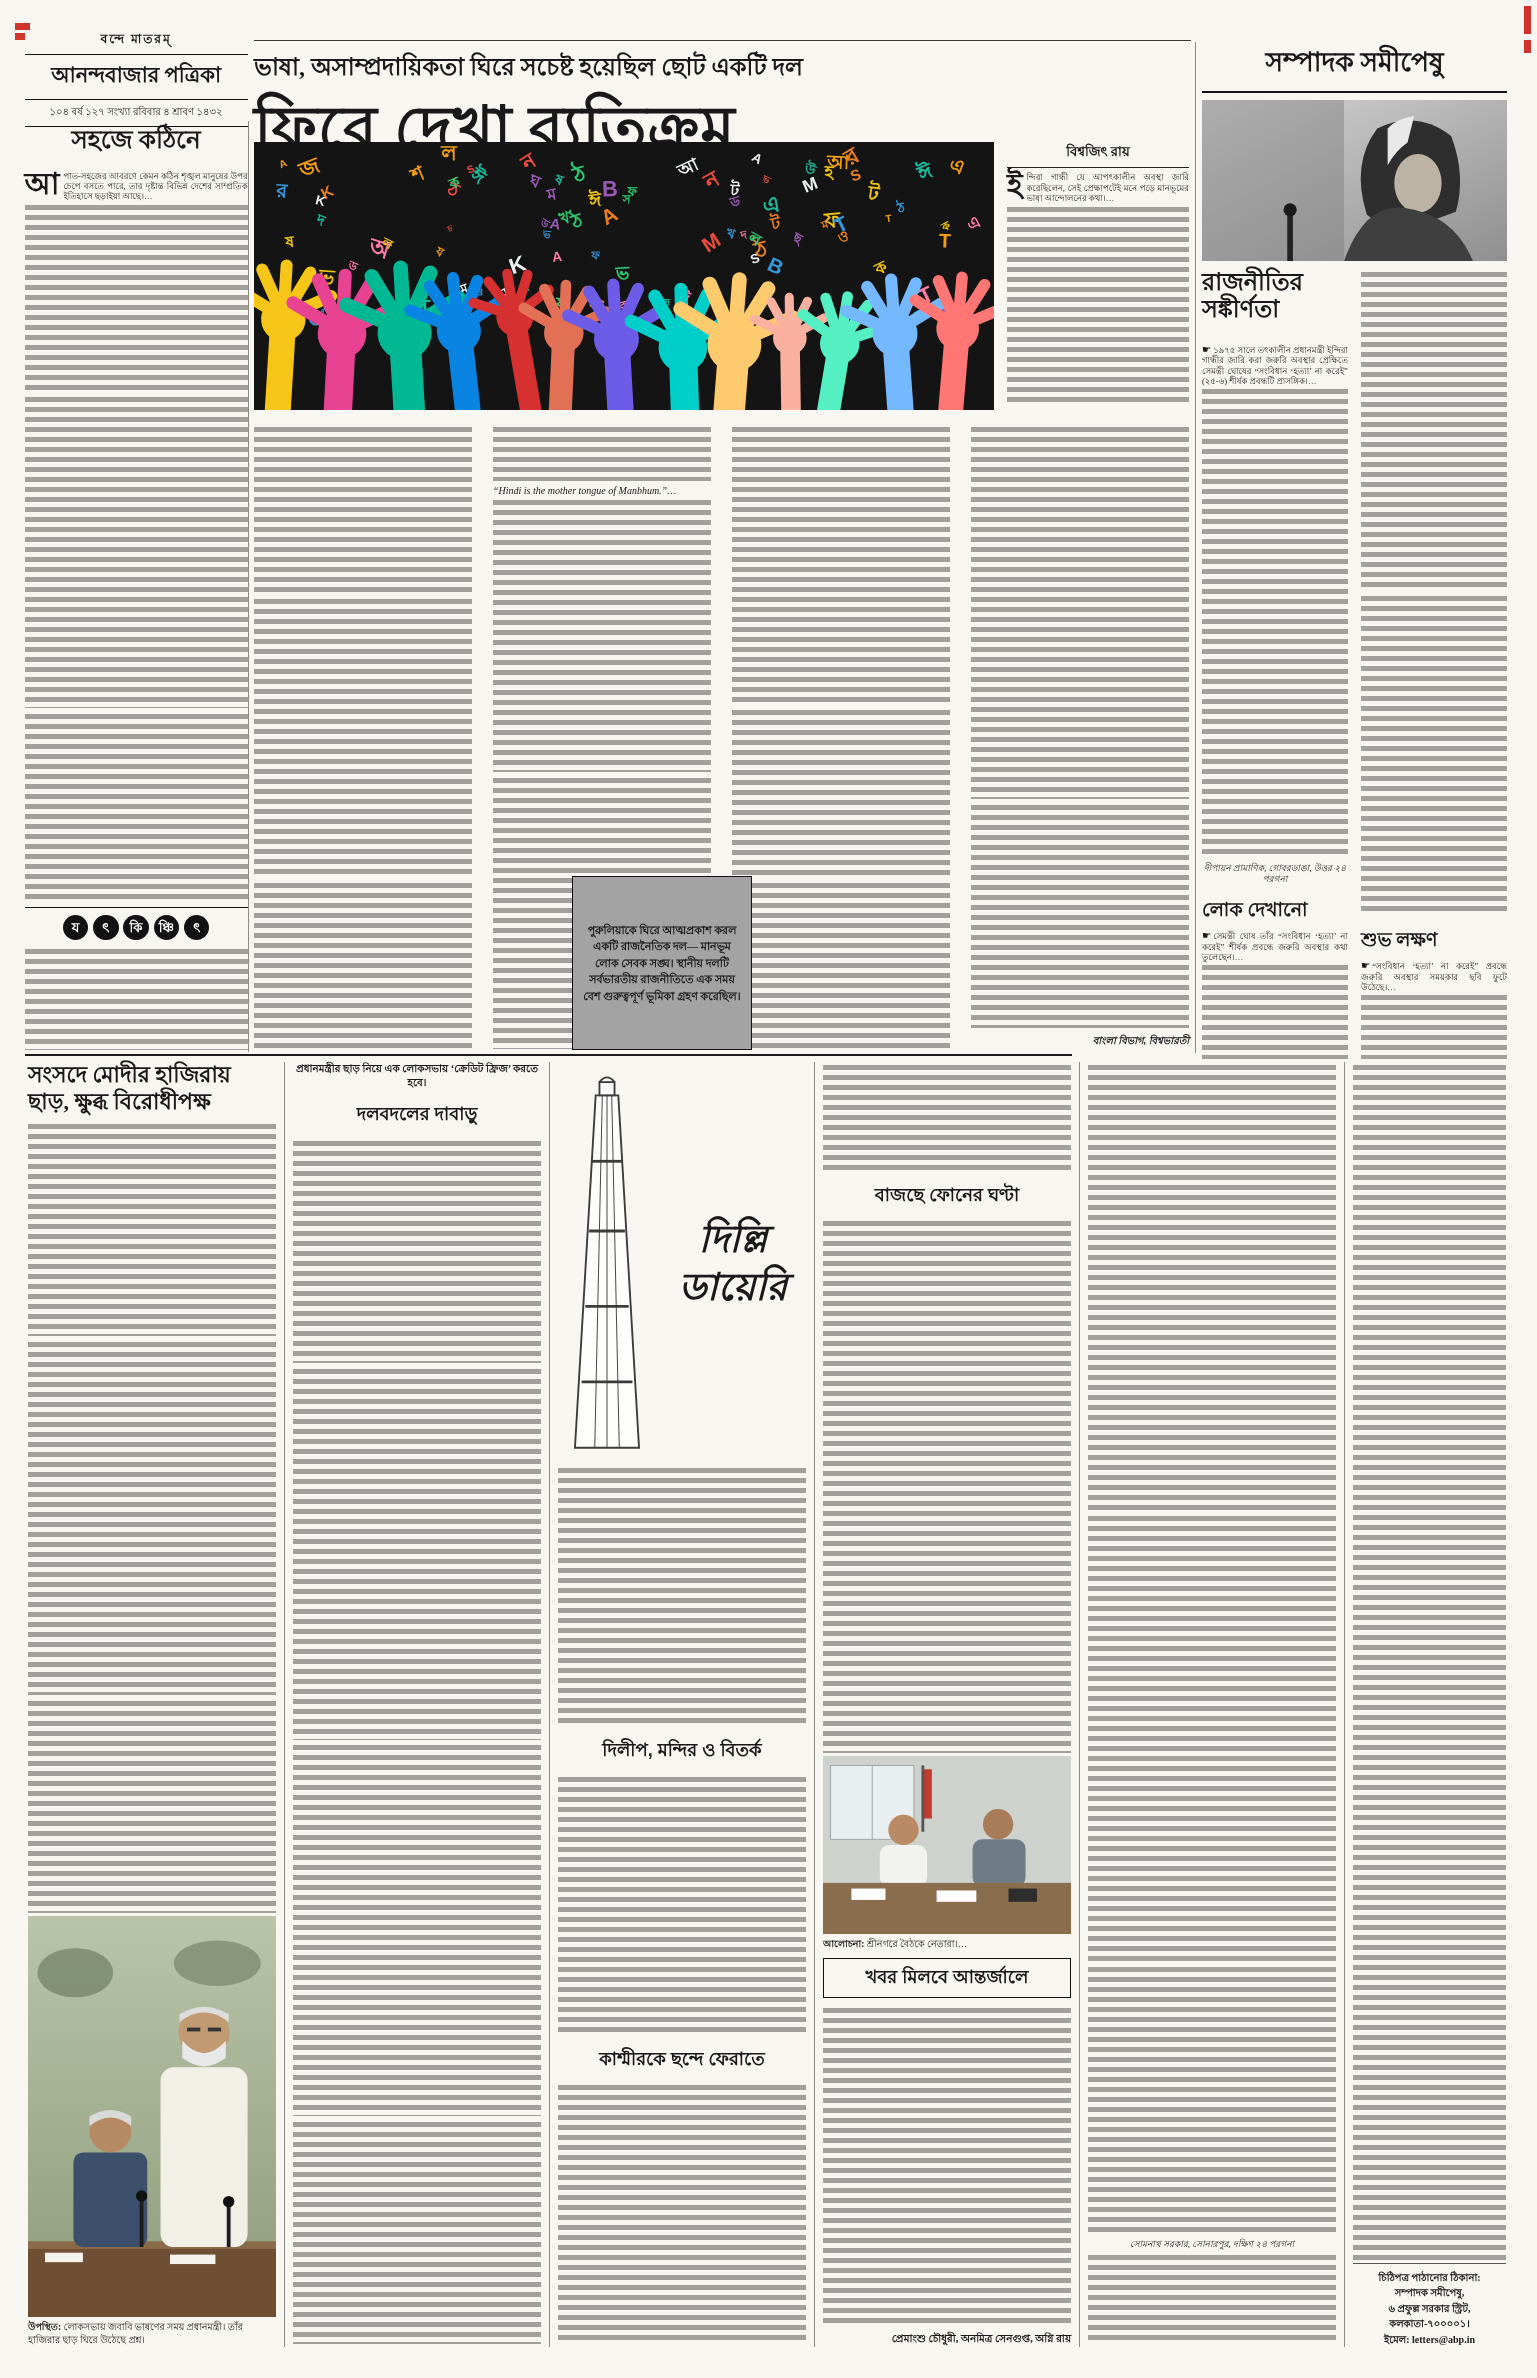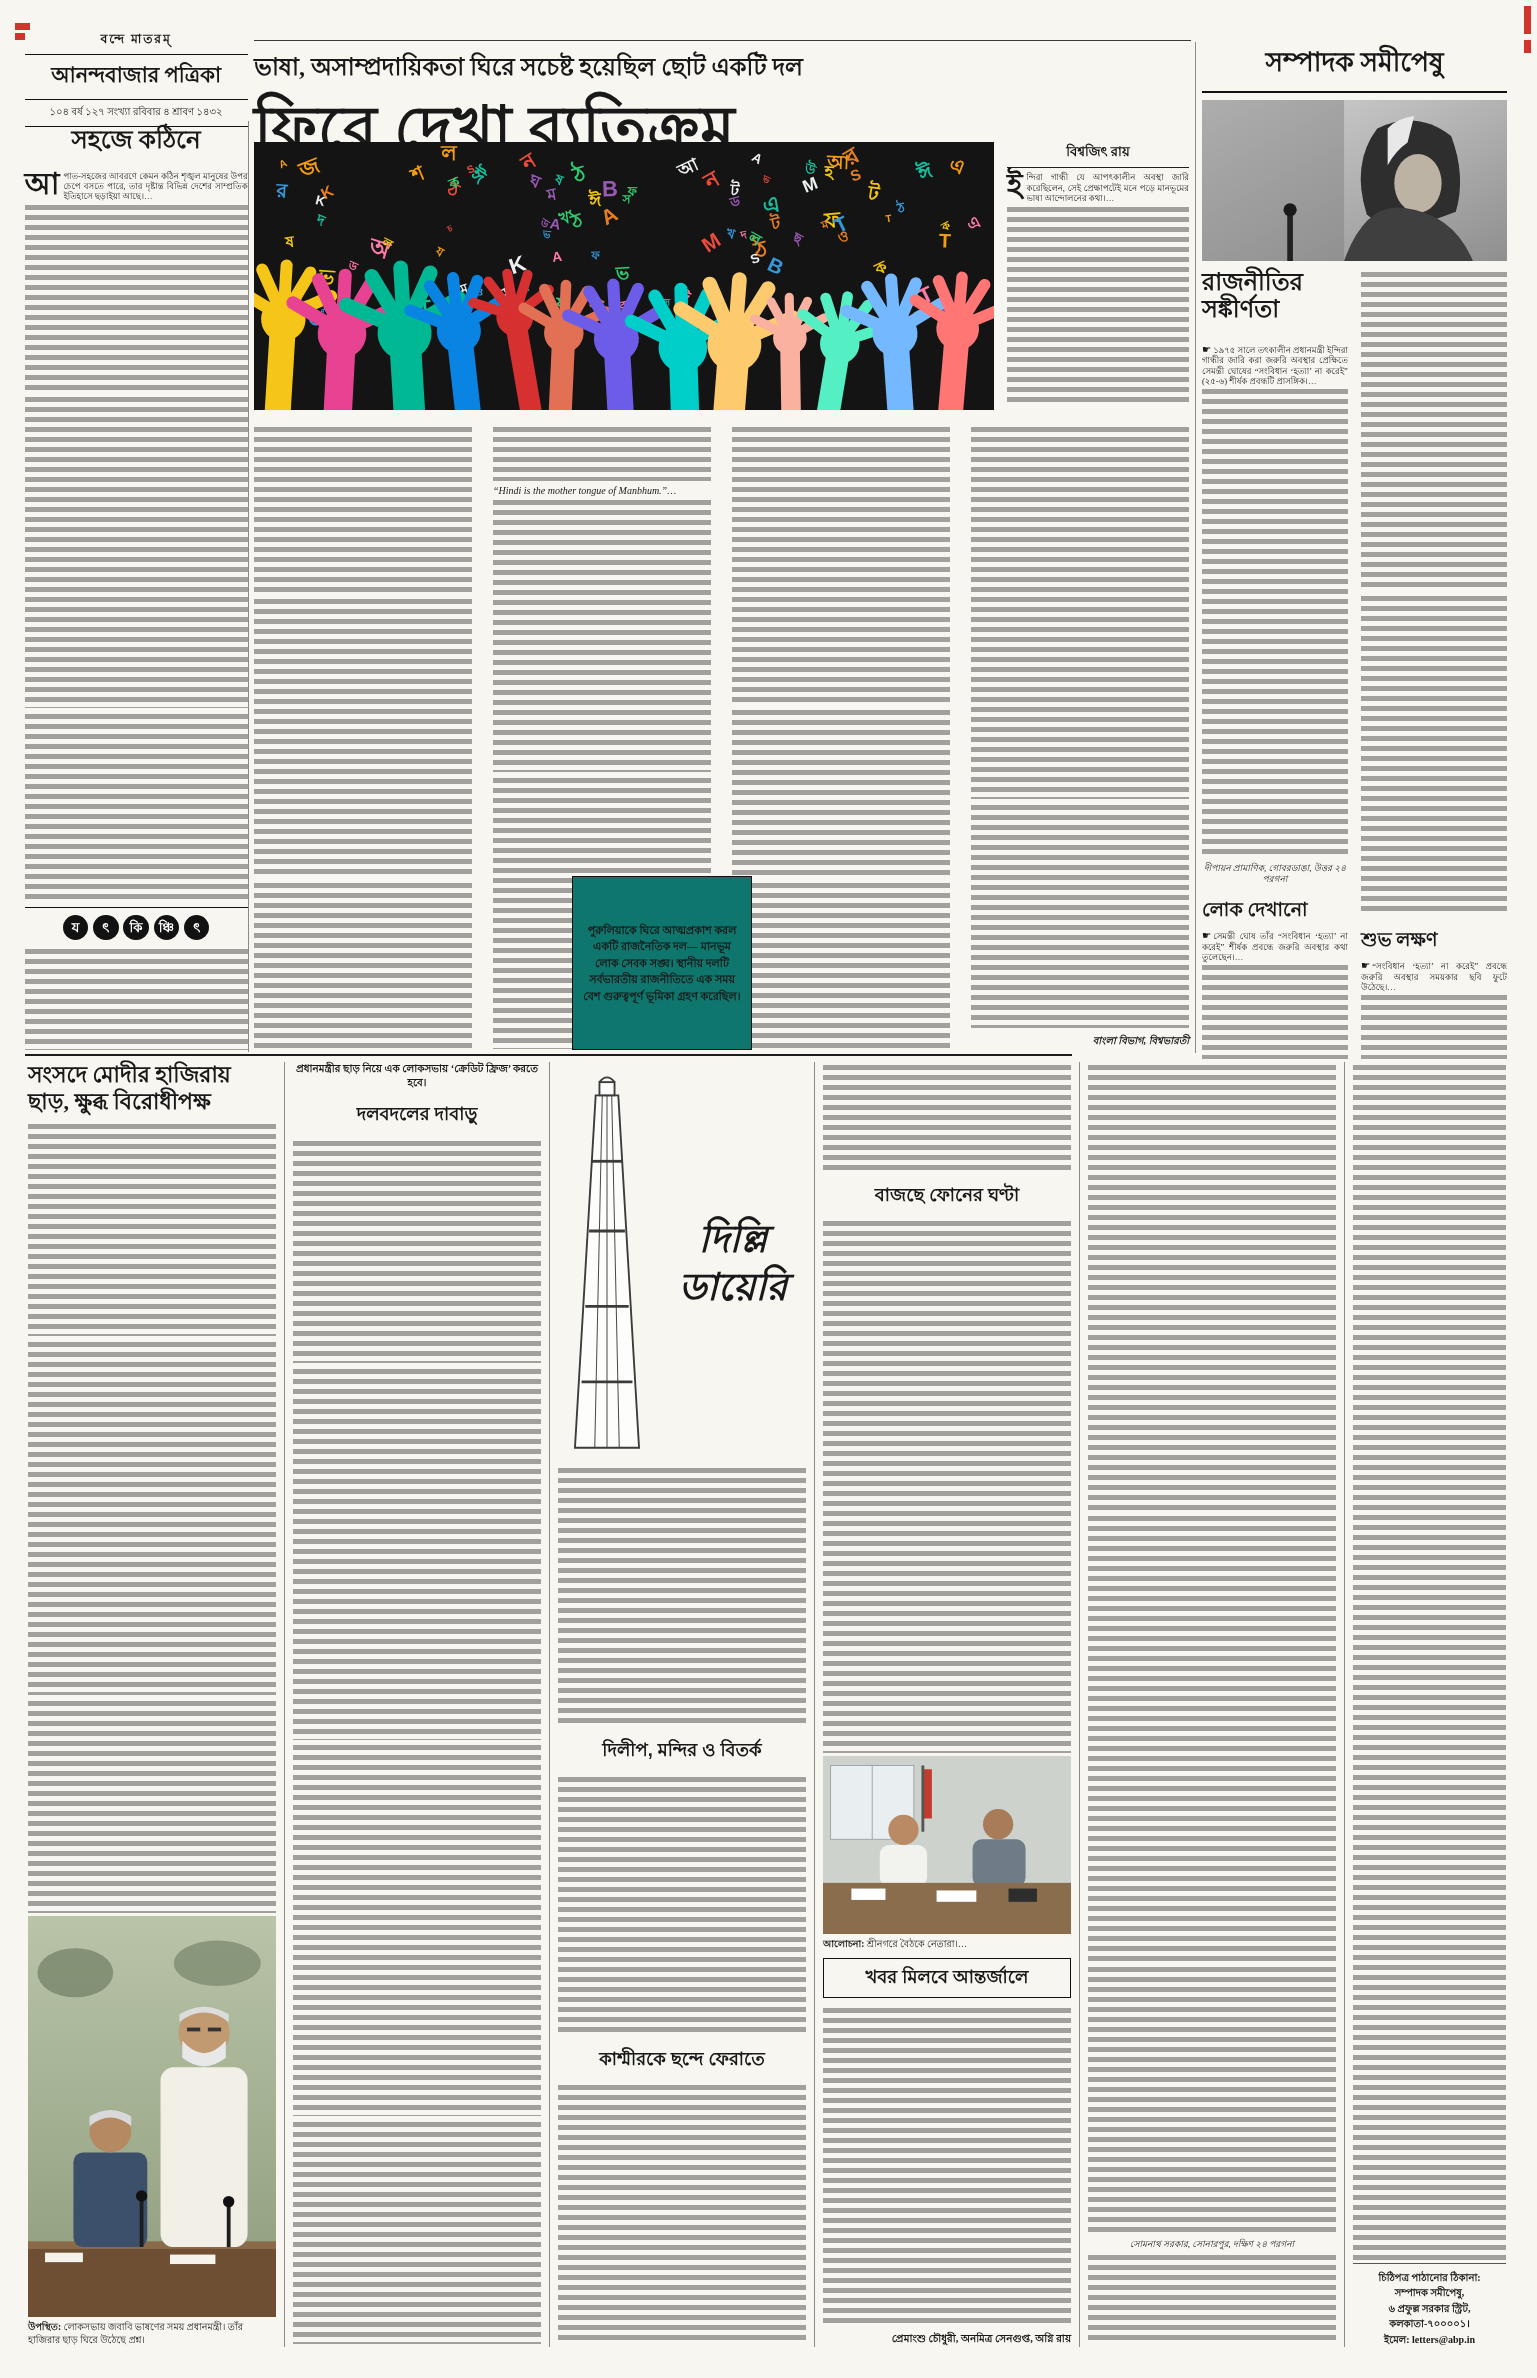--- a/index.html
+++ b/index.html
@@ -62,21 +62,21 @@
   #byline { font-size: 13.2px; font-weight: 800; text-align: center;
     border-bottom: 0.9px solid #222; padding-bottom: 2.8px; margin-bottom: 4.7px; }
 
   #cols { left: 254px; top: 424px; width: 935px; height: 628px; display: flex; gap: 21px; }
   #cols .col { flex: 1; display: flex; flex-direction: column; }
   .quote-en { font-size: 10px; font-style: italic; line-height: 1.35; text-align: justify; }
   #credit { font-size: 10px; font-weight: 700; font-style: italic; text-align: right;
     background: #f8f6f0; padding: 1.9px 0; }
 
   #pullquote { left: 572px; top: 876px; width: 180px; height: 174px; border: 1.9px solid #111;
-    background: #0f766e; padding: 11.4px 8.5px; font-size: 11px; line-height: 1.5; font-weight: 700;
+    background: #a3a3a3; padding: 11.4px 8.5px; font-size: 11px; line-height: 1.5; font-weight: 700;
     text-align: center; display: flex; align-items: center; }
 
   
   #letters-top { left: 1202px; top: 42px; width: 305px; height: 1011px; }
   #letters-title { font-size: 26.5px; font-weight: 800; text-align: center;
     border-bottom: 2.8px double #111; padding-bottom: 4.7px; }
   #photo-indira { margin-top: 7.6px; width: 100%; height: 161px; display: block; }
   #lt-cols { margin-top: 7.6px; height: 793px; display: flex; gap: 13.2px; }
   .lt-col { flex: 1; display: flex; flex-direction: column; }
   .lt-t1 { font-size: 24px; font-weight: 800; line-height: 1.15; margin-bottom: 21px; }

